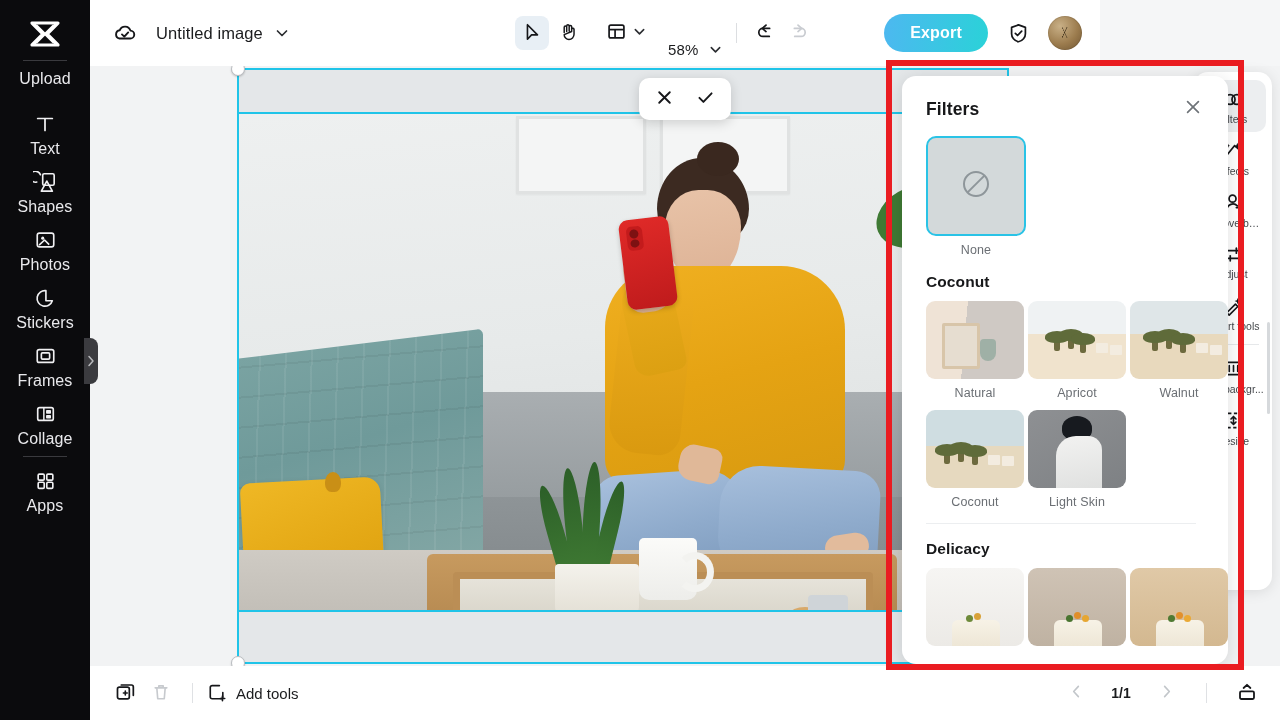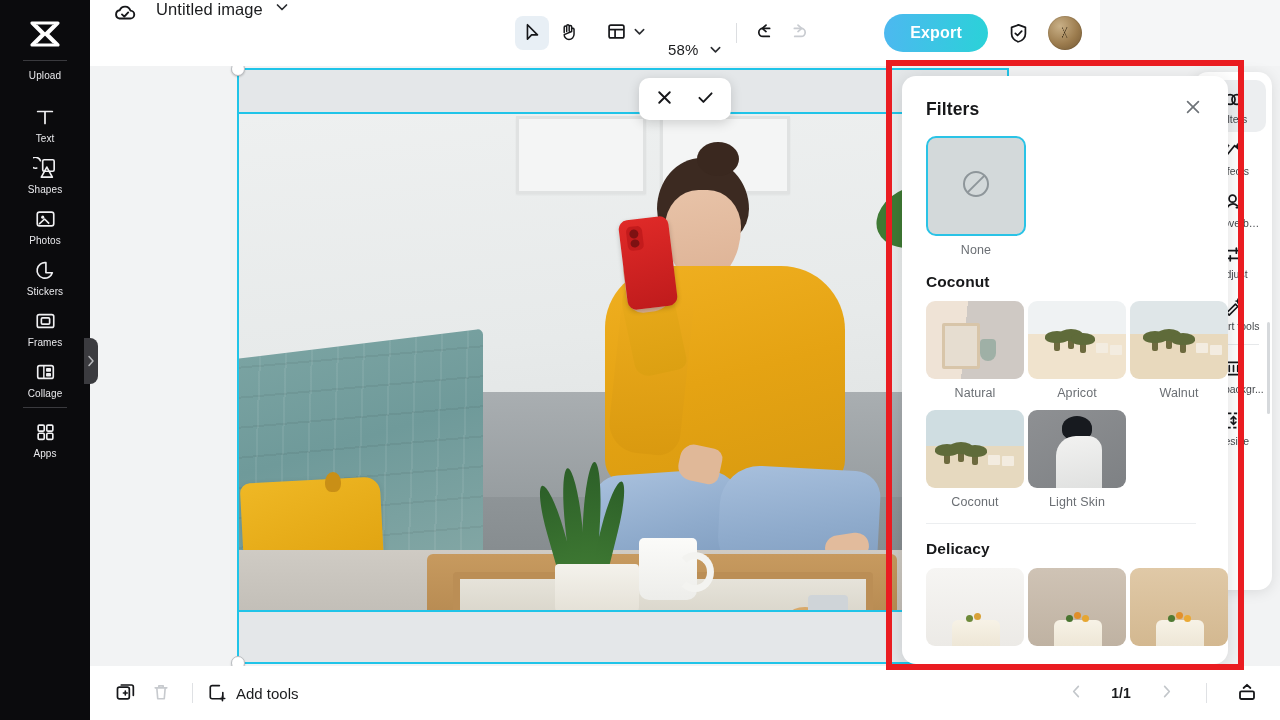--- a/index.html
+++ b/index.html
@@ -29,21 +29,21 @@
   .rail-div { width: 44px; height: 1px; background: #3a3a3e; margin: 2px 0 6px 0; }
   .rail-item {
     width: 90px;
     display: flex; flex-direction: column;
     align-items: center; justify-content: center;
     padding: 5px 0 6px 0;
     cursor: pointer;
   }
   .rail-item .ic { height: 26px; display:flex; align-items:center; justify-content:center; }
   .rail-item .lb {
-    font-size: 10px; color: #e9e9ec;
+    font-size: 16px; color: #e9e9ec;
     margin-top: 3px; letter-spacing: .1px;
     white-space: nowrap;
   }
   .rail-item.upload { padding-top: 0; }
   .rail-spacer { height: 12px; }
 
   
   .rail-tab {
     position: absolute; left: 84px; top: 338px;
     width: 14px; height: 46px;
@@ -51,21 +51,21 @@
     border-radius: 0 8px 8px 0;
     display: flex; align-items: center; justify-content: center;
     z-index: 31; cursor: pointer;
   }
 
   
   .topbar {
     position: absolute; left: 90px; top: 0;
     width: 1010px; height: 66px;
     background: #ffffff;
-    display: flex; align-items: flex-start;
+    display: flex; align-items: center;
     z-index: 20;
   }
   .cloud-btn { margin-left: 22px; width:26px; height:26px; display:flex; align-items:center; justify-content:center; cursor:pointer;}
   .doc-title {
     margin-left: 18px;
     font-size: 16.5px; color: #1b1c1e; font-weight: 500;
     letter-spacing: .1px;
   }
   .title-chev { margin-left: 12px; cursor: pointer; display:flex; }
   .tb-center {

